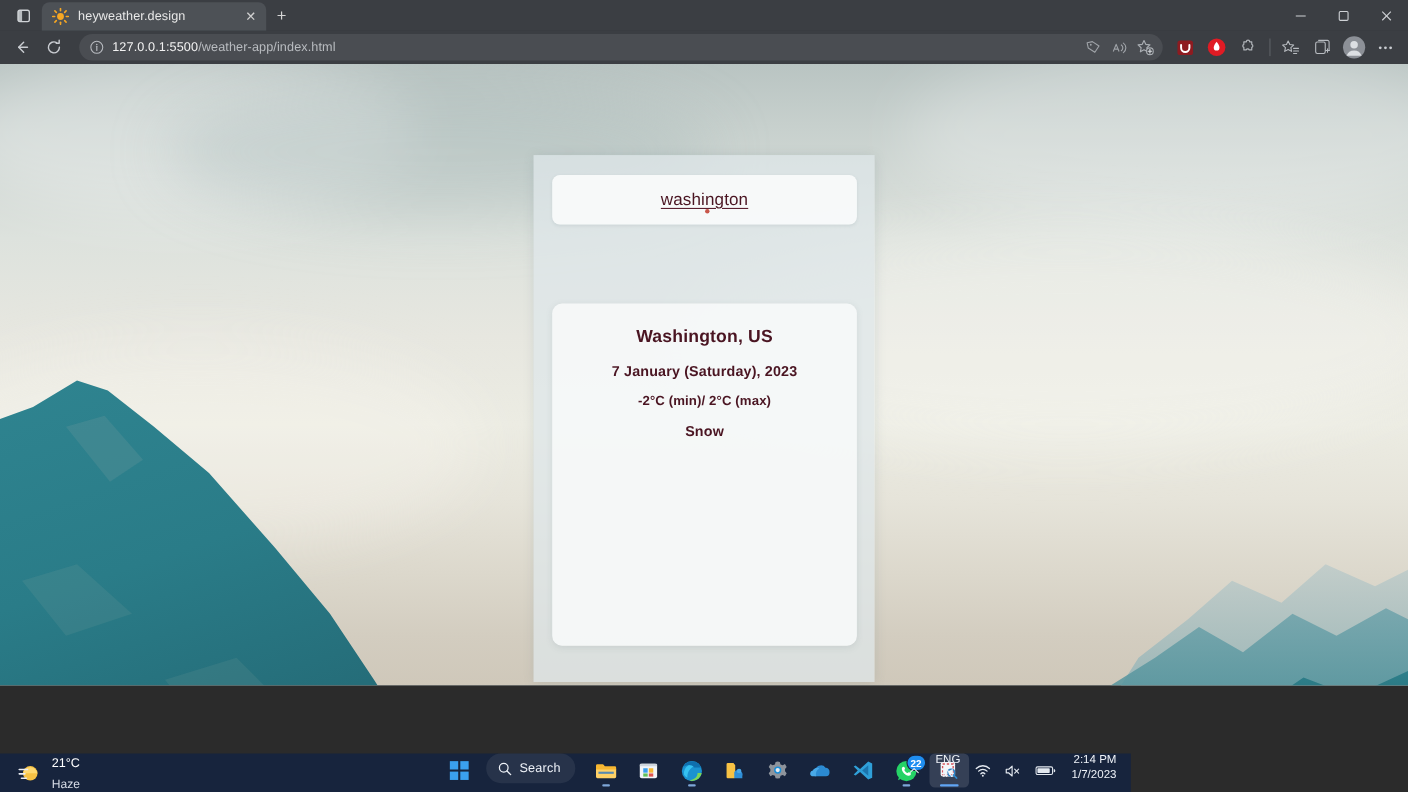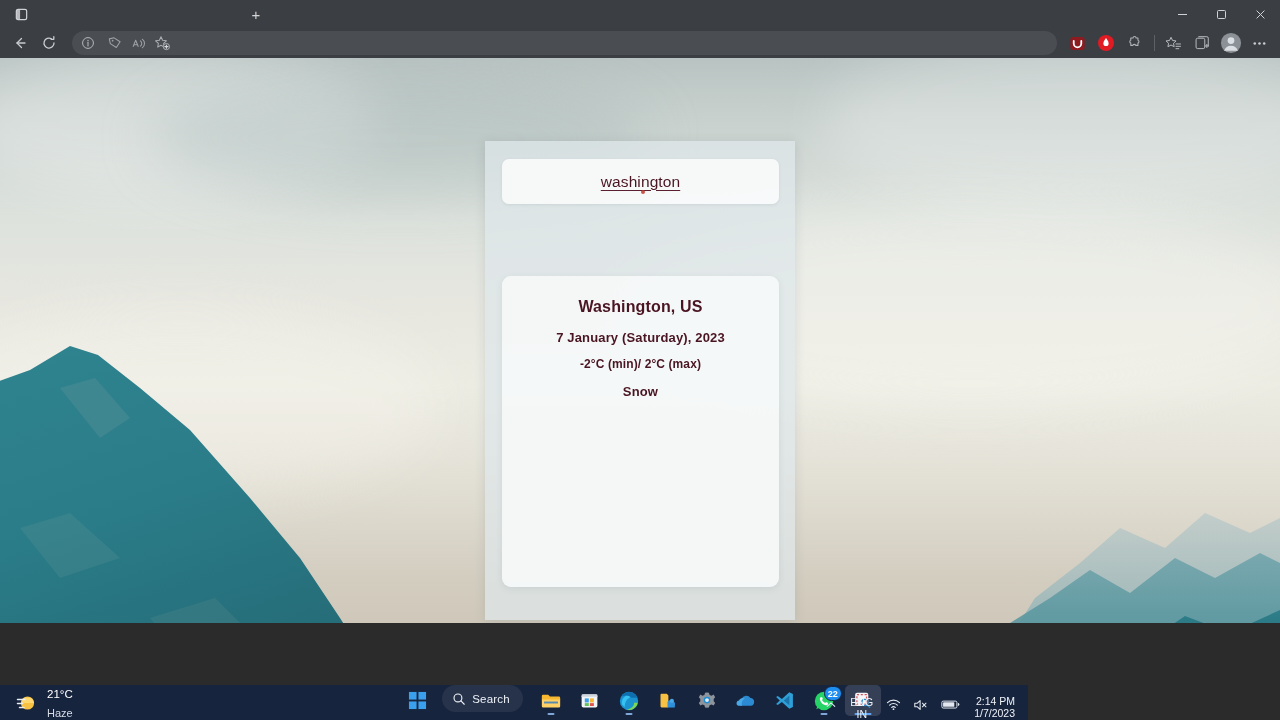--- a/index.html
+++ b/index.html
@@ -382,21 +382,21 @@
     display: flex; align-items: center; justify-content: center;
     padding: 0 3px;
     border: 1.5px solid #17243d;
   }
 
   .tray {
     position: absolute;
     right: 0; top: 0;
     height: 35px;
     display: flex;
-    align-items: flex-end;
+    align-items: flex-start;
     padding-right: 8px;
     gap: 2px;
   }
   .tray-btn {
     height: 31px;
     padding: 0 5px;
     border-radius: 4px;
     display: flex; align-items: center; justify-content: center;
   }
   .tray-lang {
@@ -484,20 +484,39 @@
 
     <div class="tabstrip">
 
       <div class="tab-actions-btn">
         <svg width="15" height="15" viewBox="0 0 16 16">
           <rect x="2.5" y="2.5" width="11" height="11" rx="1.8" fill="none" stroke="#cfd2d6" stroke-width="1.3"></rect>
           <rect x="2.5" y="2.5" width="4" height="11" rx="1.2" fill="#cfd2d6" opacity="0.85"></rect>
         </svg>
       </div>
 
+      <div class="tab">
+        <span class="tab-favicon">
+          <svg width="16" height="16" viewBox="0 0 16 16">
+            <circle cx="8" cy="8" r="3.1" fill="#f5a623"></circle>
+            <g stroke="#f5a623" stroke-width="1.5" stroke-linecap="round">
+              <line x1="8" y1="0.9" x2="8" y2="2.7"></line>
+              <line x1="8" y1="13.3" x2="8" y2="15.1"></line>
+              <line x1="0.9" y1="8" x2="2.7" y2="8"></line>
+              <line x1="13.3" y1="8" x2="15.1" y2="8"></line>
+              <line x1="2.9" y1="2.9" x2="4.2" y2="4.2"></line>
+              <line x1="11.8" y1="11.8" x2="13.1" y2="13.1"></line>
+              <line x1="13.1" y1="2.9" x2="11.8" y2="4.2"></line>
+              <line x1="4.2" y1="11.8" x2="2.9" y2="13.1"></line>
+            </g>
+          </svg>
+        </span>
+        <span class="tab-title">heyweather.design</span>
+        <span class="tab-close">✕</span>
+      </div>
 
       <div class="newtab-btn">+</div>
 
       <div class="win-controls">
         <div class="win-btn">
           <svg width="11" height="11" viewBox="0 0 11 11">
             <line x1="1" y1="5.5" x2="10" y2="5.5" stroke="#cfd2d6" stroke-width="1"></line>
           </svg>
         </div>
         <div class="win-btn">
@@ -531,20 +550,21 @@
       </div>
 
       <div class="omnibox">
         <span class="omni-info">
           <svg width="14" height="14" viewBox="0 0 16 16">
             <circle cx="8" cy="8" r="6.2" fill="none" stroke="#b7babf" stroke-width="1.1"></circle>
             <line x1="8" y1="7" x2="8" y2="11.3" stroke="#b7babf" stroke-width="1.2" stroke-linecap="round"></line>
             <circle cx="8" cy="5" r="0.8" fill="#b7babf"></circle>
           </svg>
         </span>
+        <span class="omni-url"><span class="host">127.0.0.1:5500</span><span>/weather-app/index.html</span></span>
         <span class="omni-right">
           <span class="omni-btn">
             <svg width="15" height="15" viewBox="0 0 16 16">
               <path d="M8.6 2 L14 7.4 L8.8 12.6 L3.4 7.2 L3.4 2 Z" fill="none" stroke="#9fa3a8" stroke-width="1.1" stroke-linejoin="round" transform="rotate(-12 8 7)"></path>
               <circle cx="6" cy="5" r="0.9" fill="#9fa3a8"></circle>
             </svg>
           </span>
           <span class="omni-btn">
             <svg width="15" height="15" viewBox="0 0 16 16">
               <path d="M2.2 11.5 L5 4.6 L7.8 11.5" fill="none" stroke="#9fa3a8" stroke-width="1.1" stroke-linejoin="round"></path>

